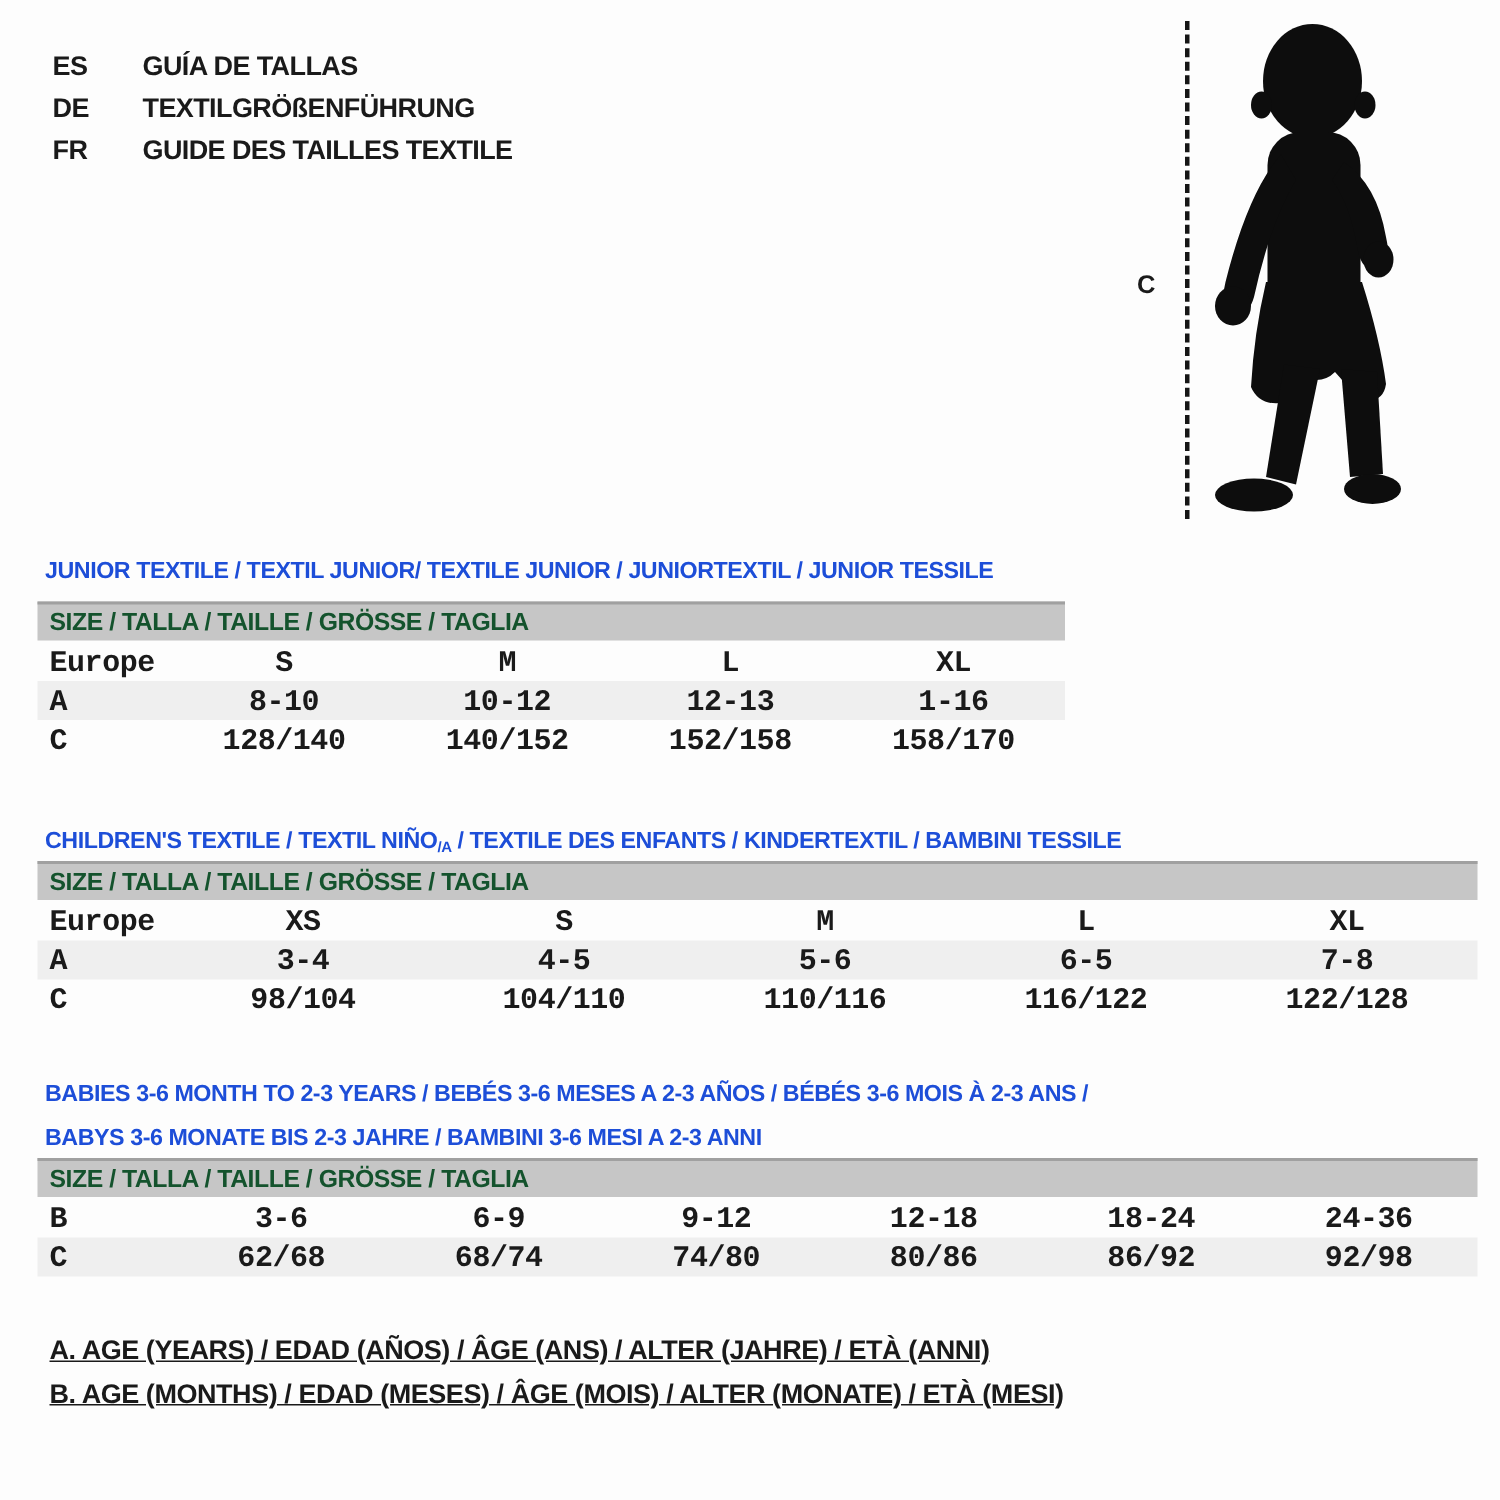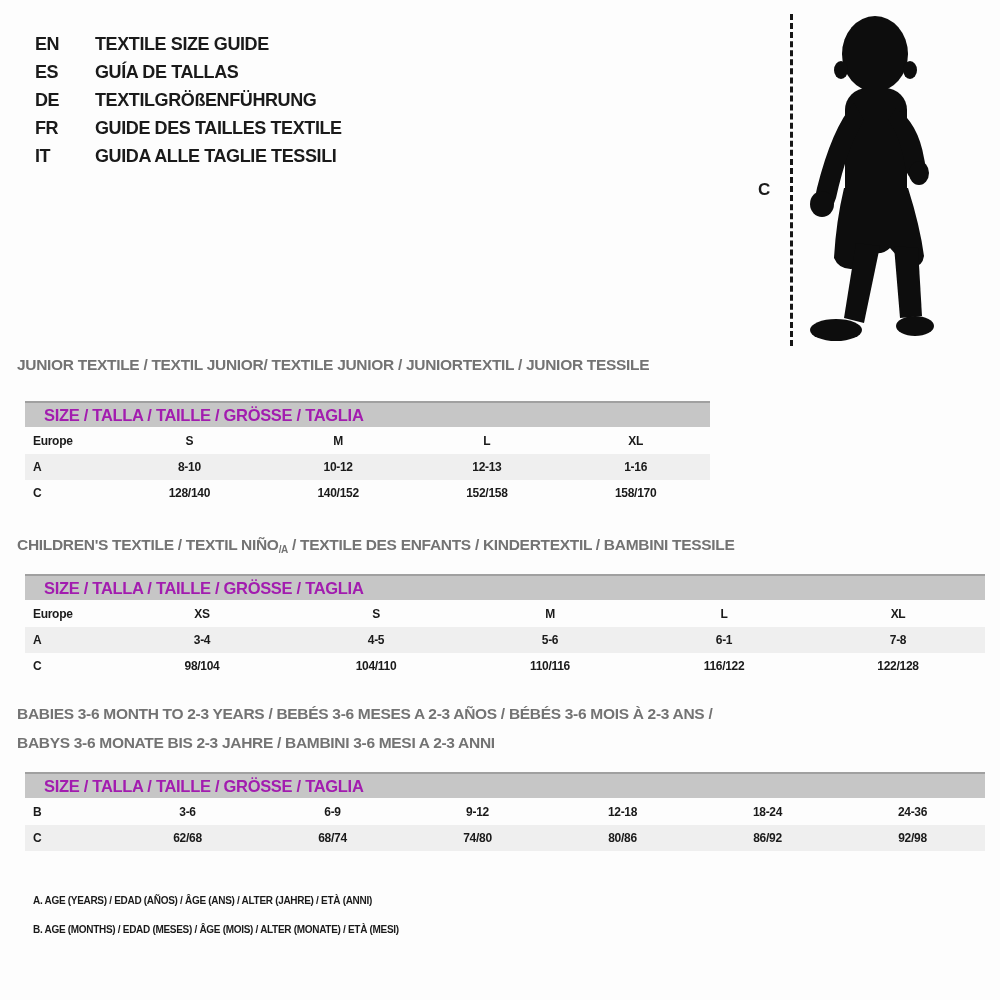--- a/index.html
+++ b/index.html
@@ -22,72 +22,64 @@
   }
   
   .lang-list{position:absolute;left:35px;top:30px;}
   .lang-row{display:flex;height:28px;align-items:center;font-weight:bold;font-size:18px;letter-spacing:-0.4px;}
   .lang-code{width:60px;}
   
   .height-line{position:absolute;left:790px;top:14px;height:332px;width:0;border-left:3px dashed #161616;}
   .height-label{position:absolute;left:758px;top:180px;font-size:17px;font-weight:bold;}
   .baby{position:absolute;left:800px;top:8px;color:var(--silhouette);}
   
-  .sec-title{position:absolute;left:17px;font-size:15.5px;font-weight:bold;letter-spacing:-0.3px;white-space:nowrap;color:#737373;}
+  .sec-title{position:absolute;left:30px;font-size:15.5px;font-weight:bold;letter-spacing:-0.3px;white-space:nowrap;color:#1d4ed8;margin-top:16px;}
   .sec-title .sub{font-size:10px;vertical-align:-3px;}
   
   .size-bar{
     position:absolute;left:25px;height:26px;
     background:var(--header-bar);
     border-top:2px solid var(--bar-border);
     display:flex;align-items:center;
-    padding-left:19px;
-    font-size:16.5px;font-weight:bold;letter-spacing:-0.3px;color:#a21caf;
+    padding-left:8px;
+    font-size:16.5px;font-weight:bold;letter-spacing:-0.3px;color:#14532d;
     white-space:nowrap;
   }
   
   .trow{
     position:absolute;left:25px;height:26px;
-    display:flex;align-items:center;
-    font-size:12px;font-weight:bold;letter-spacing:-0.3px;
+    display:flex;align-items:flex-end;
+    font-size:20px;font-weight:bold;letter-spacing:-0.3px;font-family:Liberation Mono, monospace;
   }
   .trow.alt{background:var(--row-alt);}
   .tlabel{width:90px;padding-left:8px;text-align:left;}
   .tcell{flex:1;text-align:center;}
   .w-junior{width:685px;}
   .w-wide{width:960px;}
   
   .footnotes{position:absolute;left:33px;top:886px;}
-  .footnote{height:29px;display:flex;align-items:center;font-size:10px;font-weight:bold;letter-spacing:-0.3px;white-space:nowrap;}
+  .footnote{height:29px;display:flex;align-items:center;font-size:18px;font-weight:bold;letter-spacing:-0.3px;white-space:nowrap;text-decoration:underline;}
 </style>
 </head>
 <body>
 
 <div class="page">
 
   <div class="lang-list">
-    <div class="lang-row">
-      <span class="lang-code">EN</span>
-      <span class="lang-label">TEXTILE SIZE GUIDE</span>
-    </div>
     <div class="lang-row">
       <span class="lang-code">ES</span>
       <span class="lang-label">GUÍA DE TALLAS</span>
     </div>
     <div class="lang-row">
       <span class="lang-code">DE</span>
       <span class="lang-label">TEXTILGRÖßENFÜHRUNG</span>
     </div>
     <div class="lang-row">
       <span class="lang-code">FR</span>
       <span class="lang-label">GUIDE DES TAILLES TEXTILE</span>
-    </div>
-    <div class="lang-row">
-      <span class="lang-code">IT</span>
-      <span class="lang-label">GUIDA ALLE TAGLIE TESSILI</span>
     </div>
   </div>
 
   <span class="height-label">C</span>
   <div class="height-line"></div>
   <div class="baby">
     <svg width="150" height="345" viewBox="0 0 150 345" aria-hidden="true">
       <g fill="currentColor">
         <ellipse cx="75" cy="46" rx="33" ry="38"></ellipse>
         <ellipse cx="41" cy="62" rx="7" ry="9"></ellipse>
@@ -142,21 +134,21 @@
     <span class="tcell">S</span>
     <span class="tcell">M</span>
     <span class="tcell">L</span>
     <span class="tcell">XL</span>
   </div>
   <div class="trow w-wide alt" style="top:627px">
     <span class="tlabel">A</span>
     <span class="tcell">3-4</span>
     <span class="tcell">4-5</span>
     <span class="tcell">5-6</span>
-    <span class="tcell">6-1</span>
+    <span class="tcell">6-5</span>
     <span class="tcell">7-8</span>
   </div>
   <div class="trow w-wide" style="top:653px">
     <span class="tlabel">C</span>
     <span class="tcell">98/104</span>
     <span class="tcell">104/110</span>
     <span class="tcell">110/116</span>
     <span class="tcell">116/122</span>
     <span class="tcell">122/128</span>
   </div>

